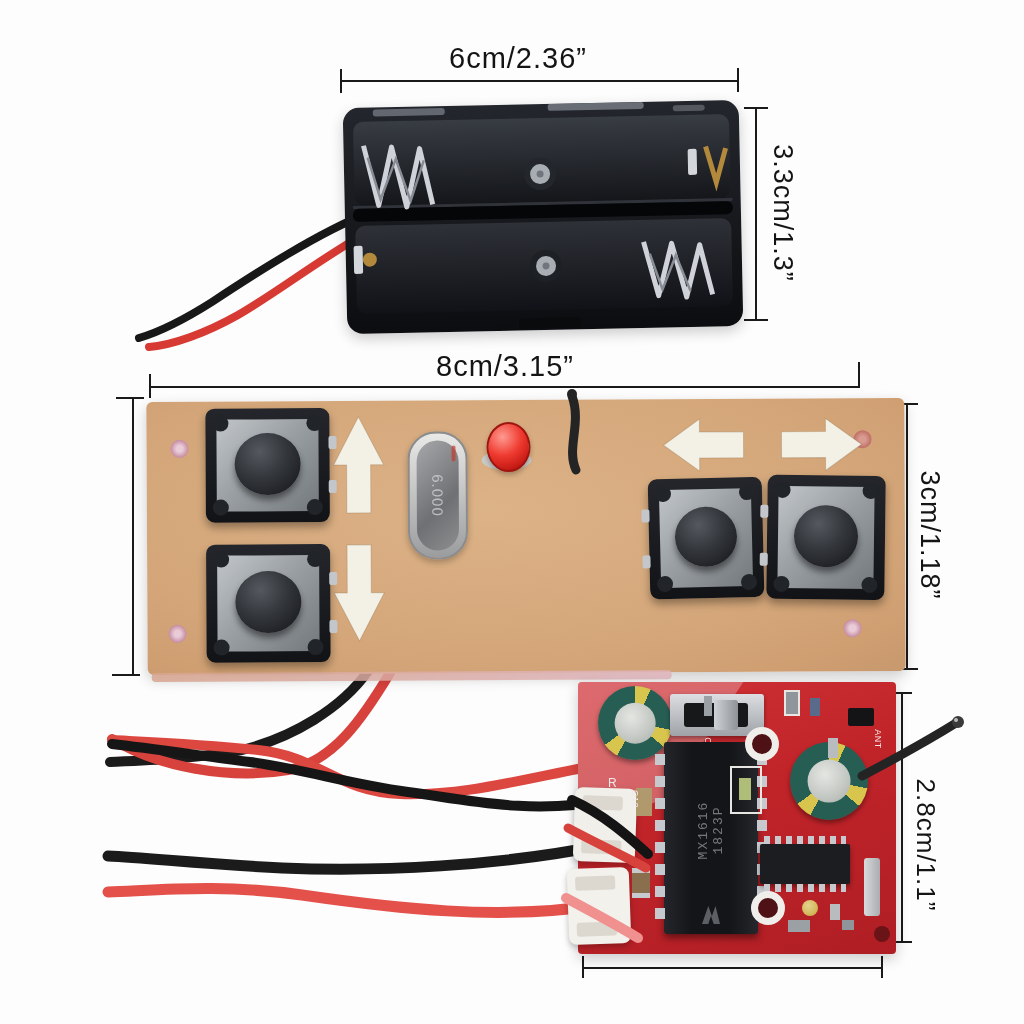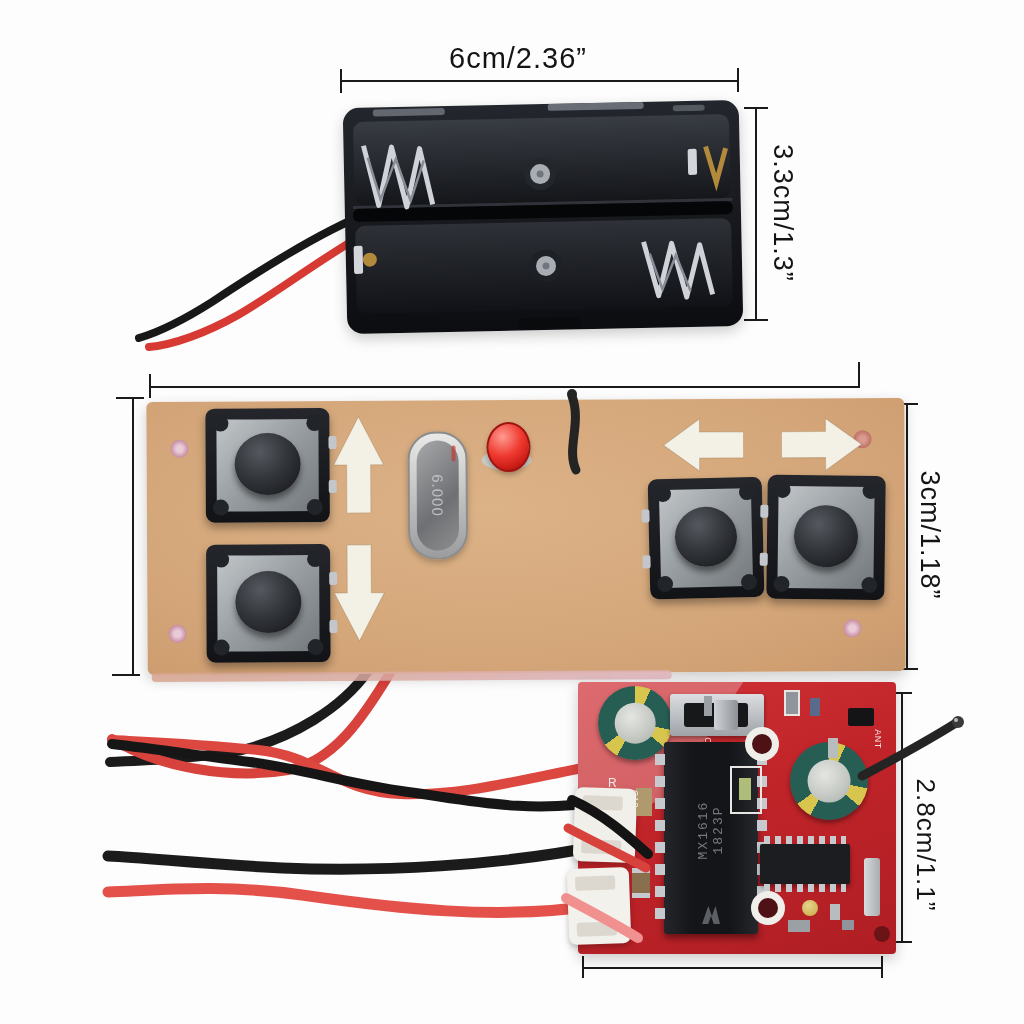--- a/index.html
+++ b/index.html
@@ -54,20 +54,21 @@
   <div class="dim-label" style="left:518px;top:42px;">6cm/2.36”</div>
   <div class="dim-line-h" style="left:341px;top:80px;width:397px;"></div>
   <div class="tick-v" style="left:340px;top:69px;"></div>
   <div class="tick-v" style="left:737px;top:68px;"></div>
 
   <div class="dim-line-v" style="left:755px;top:108px;height:213px;"></div>
   <div class="tick-h" style="left:744px;top:107px;"></div>
   <div class="tick-h" style="left:744px;top:319px;"></div>
   <div class="dim-label-rot" style="left:782px;top:213px;">3.3cm/1.3”</div>
 
+  <div class="dim-label" style="left:505px;top:350px;">8cm/3.15”</div>
   <div class="dim-line-h" style="left:150px;top:386px;width:710px;"></div>
   <div class="tick-v" style="left:149px;top:374px;"></div>
   <div class="tick-v" style="left:858px;top:362px;"></div>
 
   <div class="dim-line-v" style="left:132px;top:398px;height:278px;"></div>
   <div class="tick-h" style="left:116px;top:397px;width:28px;"></div>
   <div class="tick-h" style="left:112px;top:674px;width:28px;"></div>
 
   <div class="dim-line-v" style="left:906px;top:404px;height:266px;"></div>
   <div class="tick-h" style="left:894px;top:403px;"></div>

